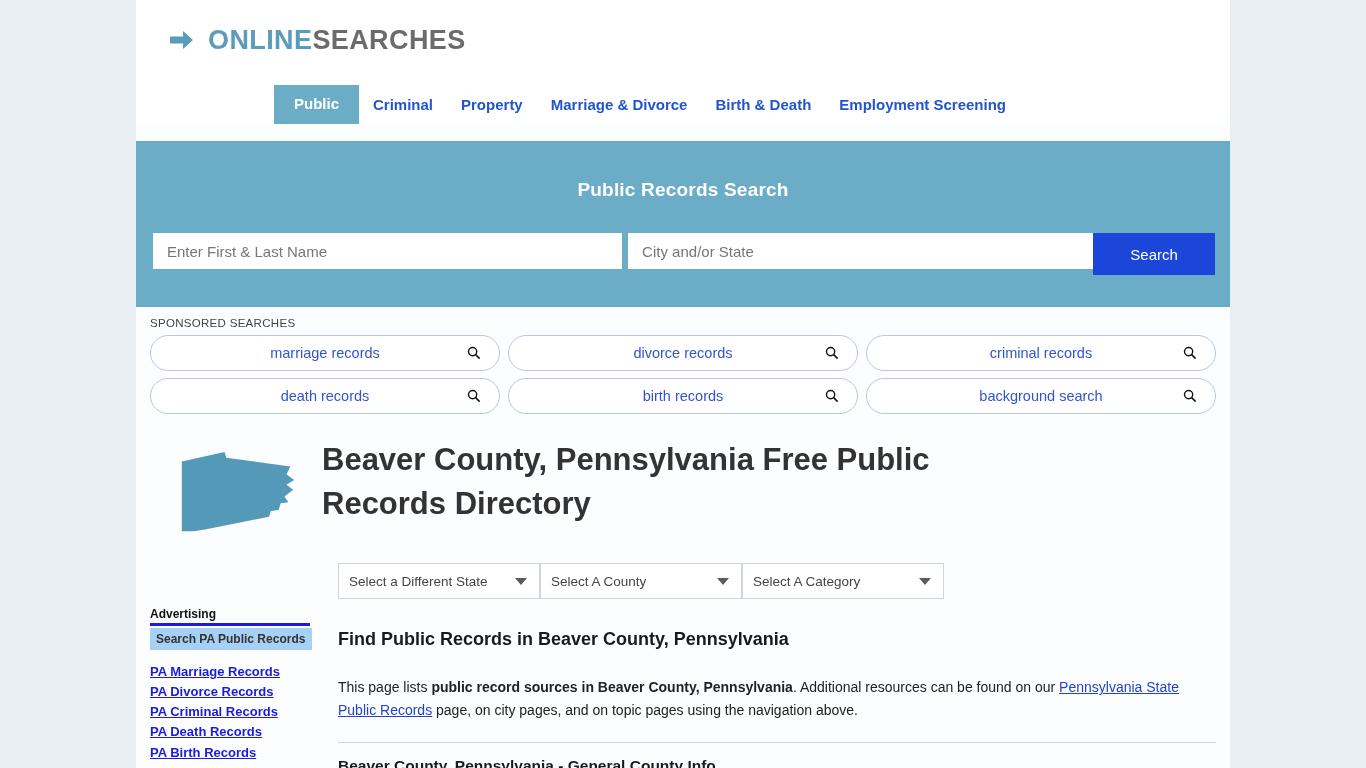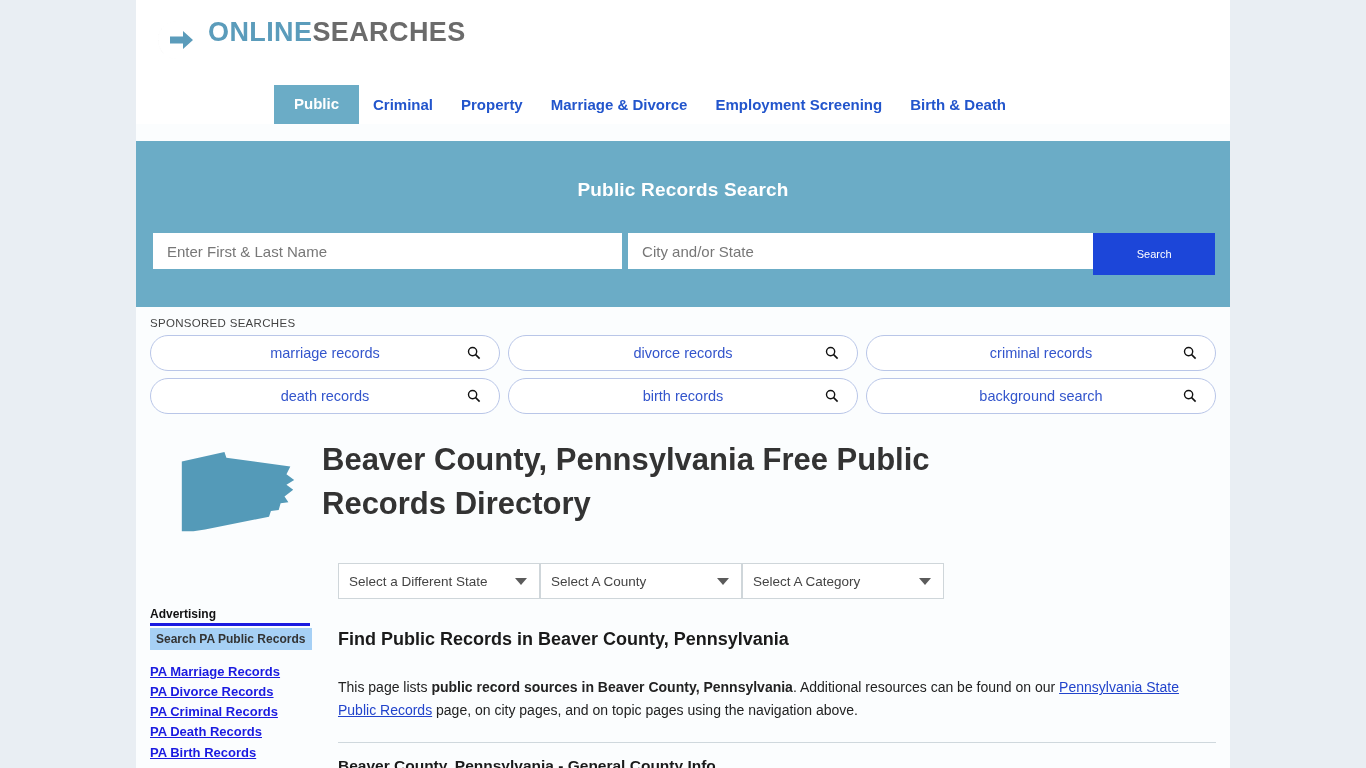--- a/index.html
+++ b/index.html
@@ -28,21 +28,21 @@
   .brandbar {
     height: 78px;
     background: #ffffff;
     position: relative;
   }
   .logo {
     position: absolute;
     left: 18px;
     top: 17px;
     display: flex;
-    align-items: flex-start;
+    align-items: center;
     gap: 8px;
   }
   .logo-mark {
     width: 46px;
     height: 46px;
     flex: none;
   }
   .logo-text {
     font-size: 27px;
     font-weight: bold;
@@ -112,21 +112,21 @@
   }
   .searchrow input::placeholder { color: #777; opacity: 1; }
   #name-input { width: 470px; margin-right: 6px; }
   #place-input { width: 466px; }
   .search-btn {
     width: 122px;
     height: 42px;
     background: #1c46d9;
     color: #ffffff;
     border: 0;
-    font-size: 11px;
+    font-size: 15px;
     font-family: "Liberation Sans", sans-serif;
     cursor: pointer;
   }
 
   
   .sponsored {
     padding: 10px 14px 0 14px;
   }
   .sponsored-label {
     font-size: 11.5px;
@@ -298,22 +298,22 @@
       </svg>
       <span class="logo-text"><span class="logo-online">ONLINE</span><span class="logo-searches">SEARCHES</span></span>
     </div>
   </div>
 
   <div class="navbar">
     <div class="navtab active">Public</div>
     <div class="navtab">Criminal</div>
     <div class="navtab">Property</div>
     <div class="navtab">Marriage &amp; Divorce</div>
+    <div class="navtab">Birth &amp; Death</div>
     <div class="navtab">Employment Screening</div>
-    <div class="navtab">Birth &amp; Death</div>
   </div>
 
   <div class="searchband">
     <div class="band-title">Public Records Search</div>
     <div class="searchrow">
       <input id="name-input" type="text" placeholder="Enter First &amp; Last Name" style="">
       <input id="place-input" type="text" placeholder="City and/or State" style="">
       <button class="search-btn">Search</button>
     </div>
   </div>

